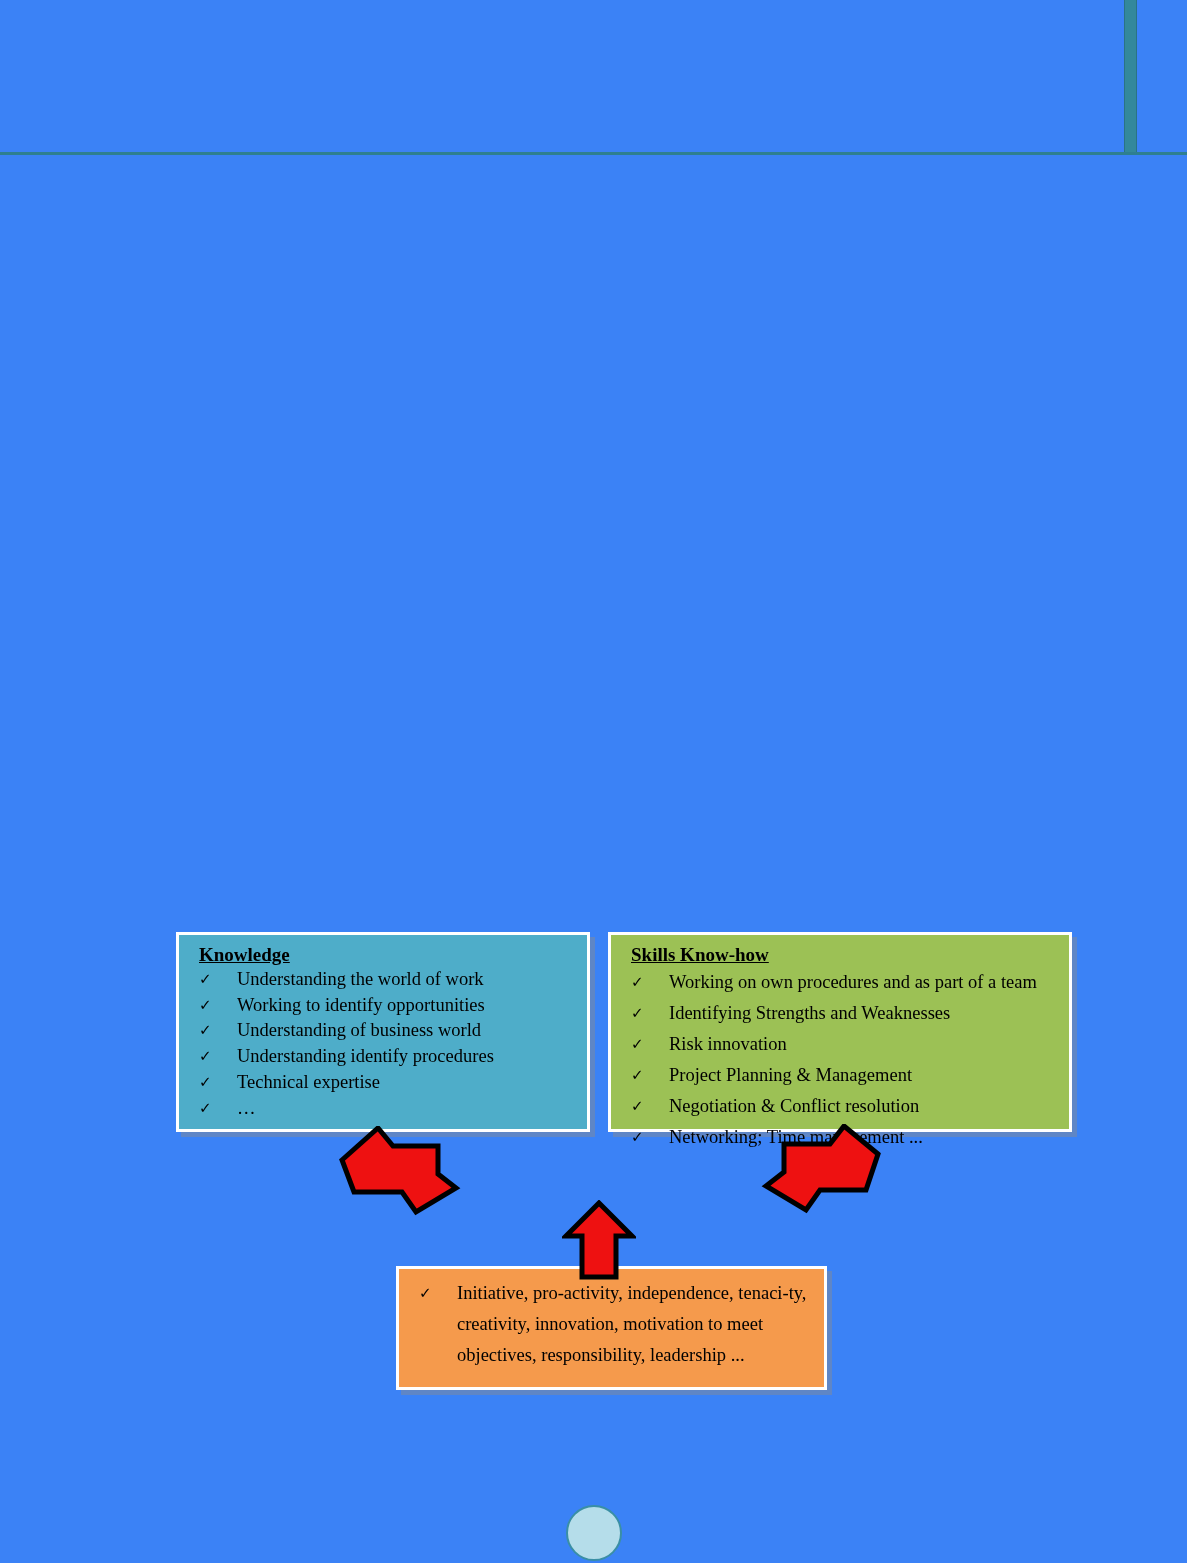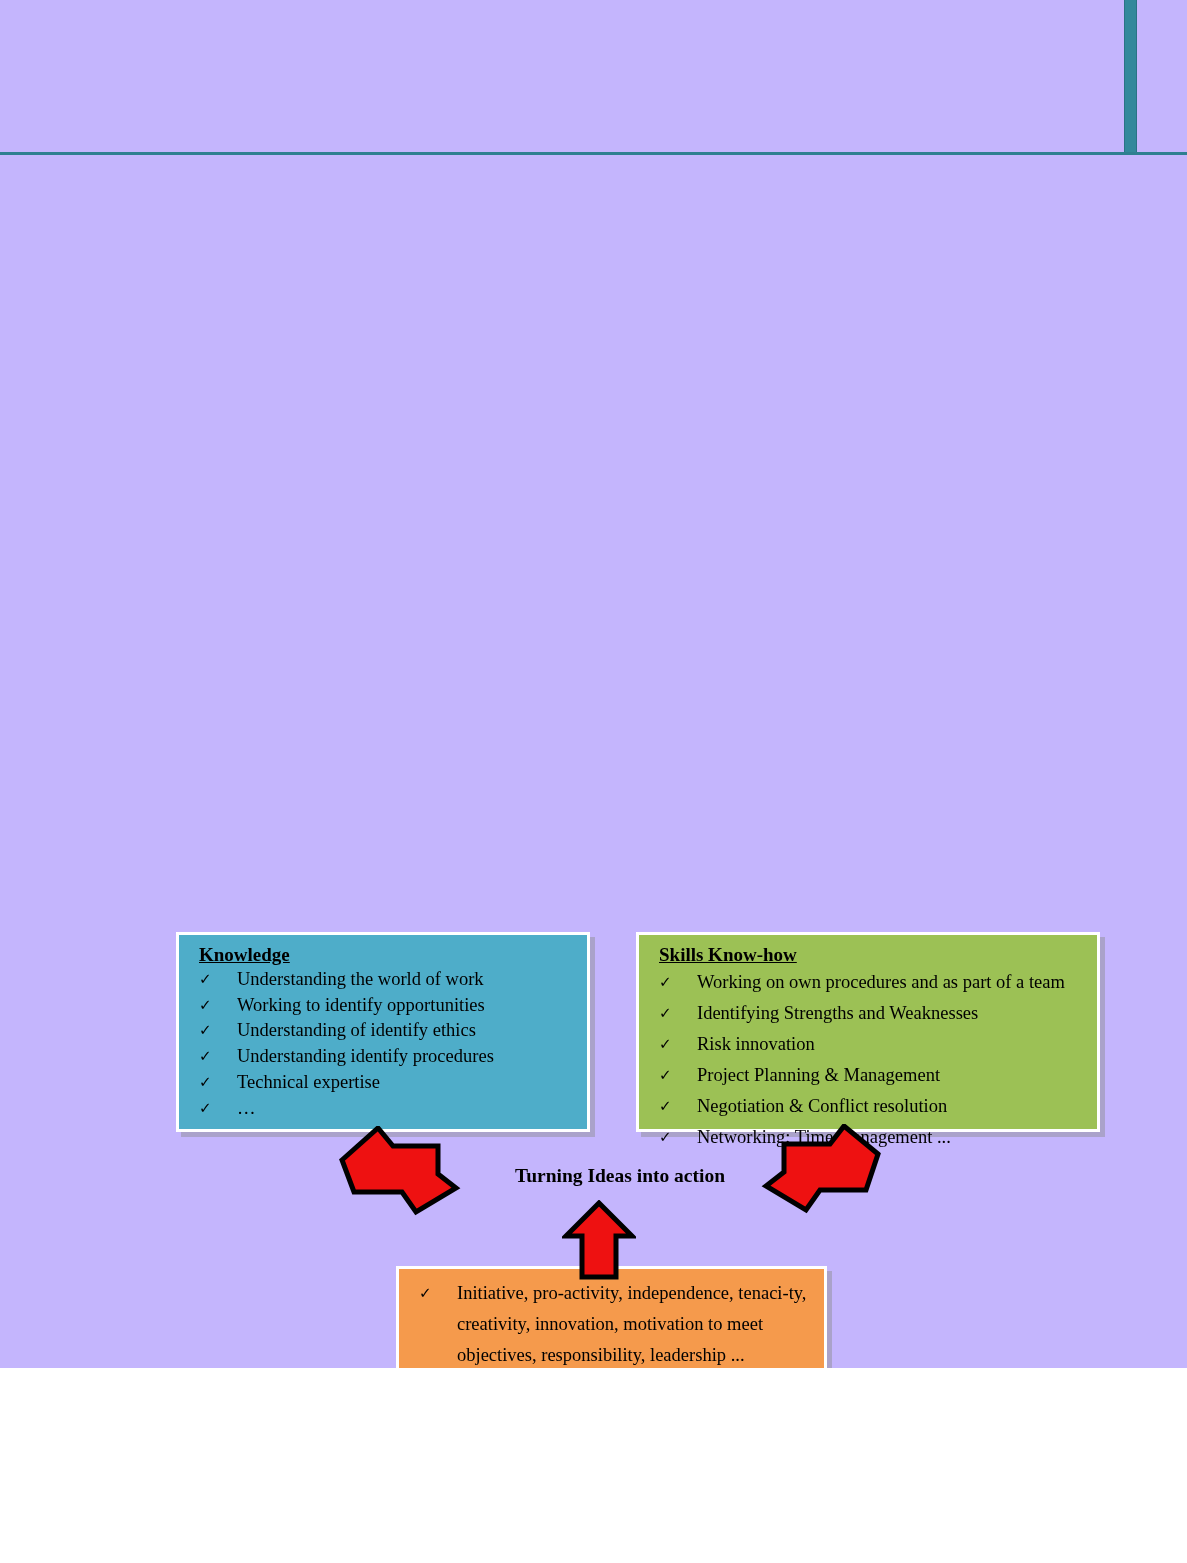--- a/index.html
+++ b/index.html
@@ -8,22 +8,22 @@
     padding: 0;
     background: #ffffff;
   }
   body {
     font-family: "Liberation Serif", serif;
     color: #000000;
   }
   .page {
     position: relative;
     width: 1187px;
-    height: 1368px;
-    background: #c4b5fd;
+    height: 1563px;
+    background: #3b82f6;
     overflow: hidden;
   }
 
   
   .header-bar-vertical {
     position: absolute;
     left: 1124px;
     top: 0px;
     width: 13px;
     height: 153px;
@@ -77,21 +77,21 @@
     padding: 9px 12px 10px 12px;
   }
   .cbox-knowledge {
     left: 176px;
     top: 932px;
     width: 414px;
     height: 200px;
     background: #4EADC9;
   }
   .cbox-skills {
-    left: 636px;
+    left: 608px;
     top: 932px;
     width: 464px;
     height: 200px;
     background: #9CC155;
   }
   .cbox-attitudes {
     left: 396px;
     top: 1266px;
     width: 431px;
     height: 124px;
@@ -161,21 +161,21 @@
   <div class="header-bar-vertical"></div>
   <div class="header-rule"></div>
 
   <div class="diagram">
 
     <div class="cbox cbox-knowledge">
       <div class="cbox-title">Knowledge</div>
       <ul class="clist">
         <li><span class="tick">✓</span><span>Understanding the world of work</span></li>
         <li><span class="tick">✓</span><span>Working to identify opportunities</span></li>
-        <li><span class="tick">✓</span><span>Understanding of identify ethics</span></li>
+        <li><span class="tick">✓</span><span>Understanding of business world</span></li>
         <li><span class="tick">✓</span><span>Understanding identify procedures</span></li>
         <li><span class="tick">✓</span><span>Technical expertise</span></li>
         <li><span class="tick">✓</span><span>…</span></li>
       </ul>
     </div>
 
     <div class="cbox cbox-skills">
       <div class="cbox-title">Skills Know-how</div>
       <ul class="clist wide">
         <li><span class="tick">✓</span><span>Working on own procedures and as part of a team</span></li>
@@ -187,21 +187,20 @@
       </ul>
     </div>
 
     <div class="cbox cbox-attitudes">
       <ul class="clist wide">
         <li><span class="tick">✓</span><span>Initiative, pro-activity, independence, tenaci-ty, creativity, innovation, motivation to meet objectives, responsibility, leadership ...</span></li>
       </ul>
     </div>
 
     <div class="center-caption">
-      <div>Turning Ideas into action</div>
     </div>
 
     <svg class="arrow" style="left:336px; top:1126px;" width="126" height="90" viewBox="0 0 126 90">
       <polygon points="4,34 40,2 55,20 100,20 100,48 118,62 78,86 64,66 16,66" fill="#EE1111" stroke="#000000" stroke-width="5" stroke-linejoin="miter" transform="translate(2,0)"></polygon>
     </svg>
 
     <svg class="arrow" style="left:760px; top:1124px;" width="122" height="92" viewBox="0 0 122 92">
       <polygon points="118,30 84,2 70,20 24,20 24,48 6,62 46,86 60,66 106,66" fill="#EE1111" stroke="#000000" stroke-width="5" stroke-linejoin="miter"></polygon>
     </svg>
 

